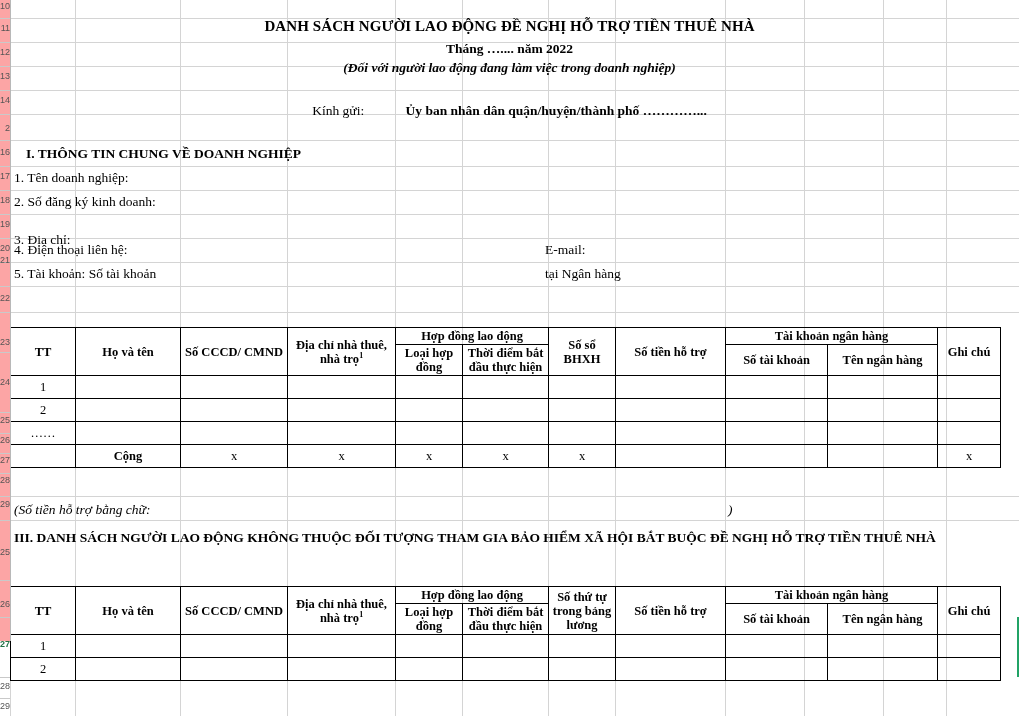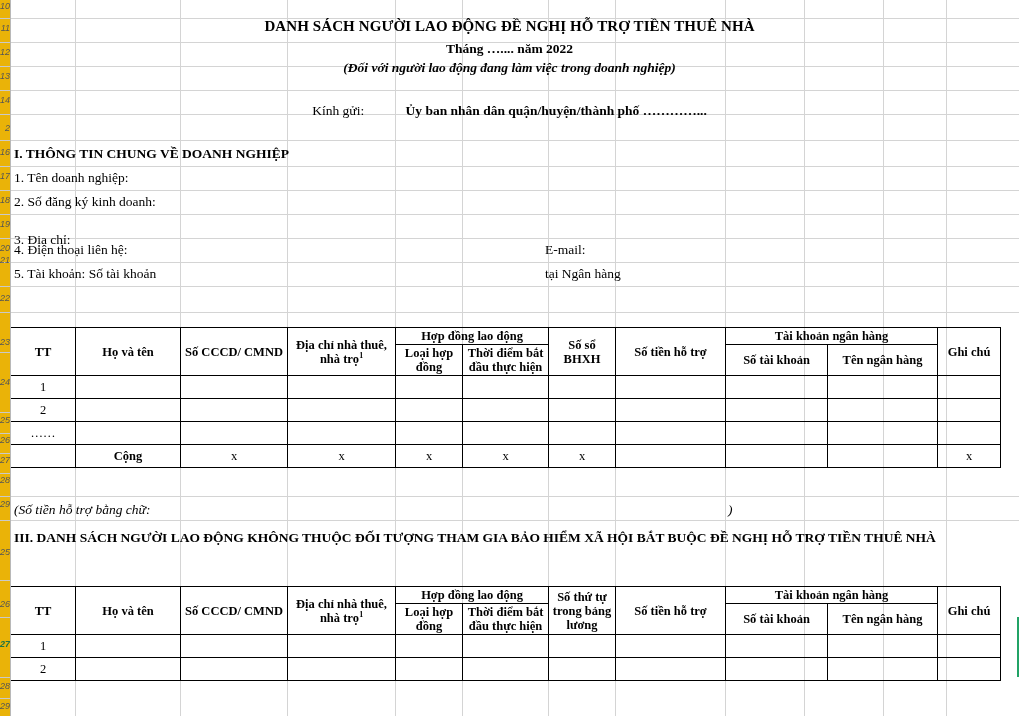--- a/index.html
+++ b/index.html
@@ -33,25 +33,24 @@
     pointer-events: none;
   }
   .vgrid { top: 0; width: 1px; height: 716px; }
   .hgrid { left: 0; height: 1px; width: 1019px; }
 
   
   #gutter {
     position: absolute;
     left: 0; top: 0;
     width: 10px;
-    height: 716px;
-    background: #eab308;
+    height: 641px;
+    background: #fca5a5;
     border-right: 1px solid #b8b8b8;
     z-index: 3;
-    font-style: italic;
   }
   .rownum {
     position: absolute;
     left: 0;
     width: 10px;
     text-align: right;
     font-family: "Liberation Sans", sans-serif;
     font-size: 9px;
     line-height: 1;
     color: #555555;
@@ -255,21 +254,21 @@
 
     <div class="abs doc-title" style="left:0; top:18px;">DANH SÁCH NGƯỜI LAO ĐỘNG ĐỀ NGHỊ HỖ TRỢ TIỀN THUÊ NHÀ</div>
     <div class="abs doc-sub" style="left:0; top:41px;">Tháng ….... năm 2022</div>
     <div class="abs doc-note" style="left:0; top:60px;">(Đối với người lao động đang làm việc trong doanh nghiệp)</div>
 
     <div class="abs doc-addressee" style="left:0; top:103px;">
       <span>Kính gửi:</span>
       <b>Ủy ban nhân dân quận/huyện/thành phố …………...</b>
     </div>
 
-    <div class="abs section-heading" style="left:14px; top:144px;text-align:center;">I. THÔNG TIN CHUNG VỀ DOANH NGHIỆP</div>
+    <div class="abs section-heading" style="left:26px; top:144px;text-align:center;">I. THÔNG TIN CHUNG VỀ DOANH NGHIỆP</div>
 
     <div class="abs info-line" style="left:14px; top:168px;">1. Tên doanh nghiệp:</div>
     <div class="abs info-line" style="left:14px; top:192px;">2. Số đăng ký kinh doanh:</div>
     <div class="abs info-line" style="left:14px; top:216px;margin-top:14px;">3. Địa chỉ:</div>
     <div class="abs info-line" style="left:14px; top:240px;">4. Điện thoại liên hệ:</div>
     <div class="abs info-line" style="left:14px; top:264px;">5. Tài khoản: Số tài khoản</div>
 
     <div class="abs info-line" style="left:545px; top:240px;">E-mail:</div>
     <div class="abs info-line" style="left:545px; top:264px;">tại Ngân hàng</div>
 

